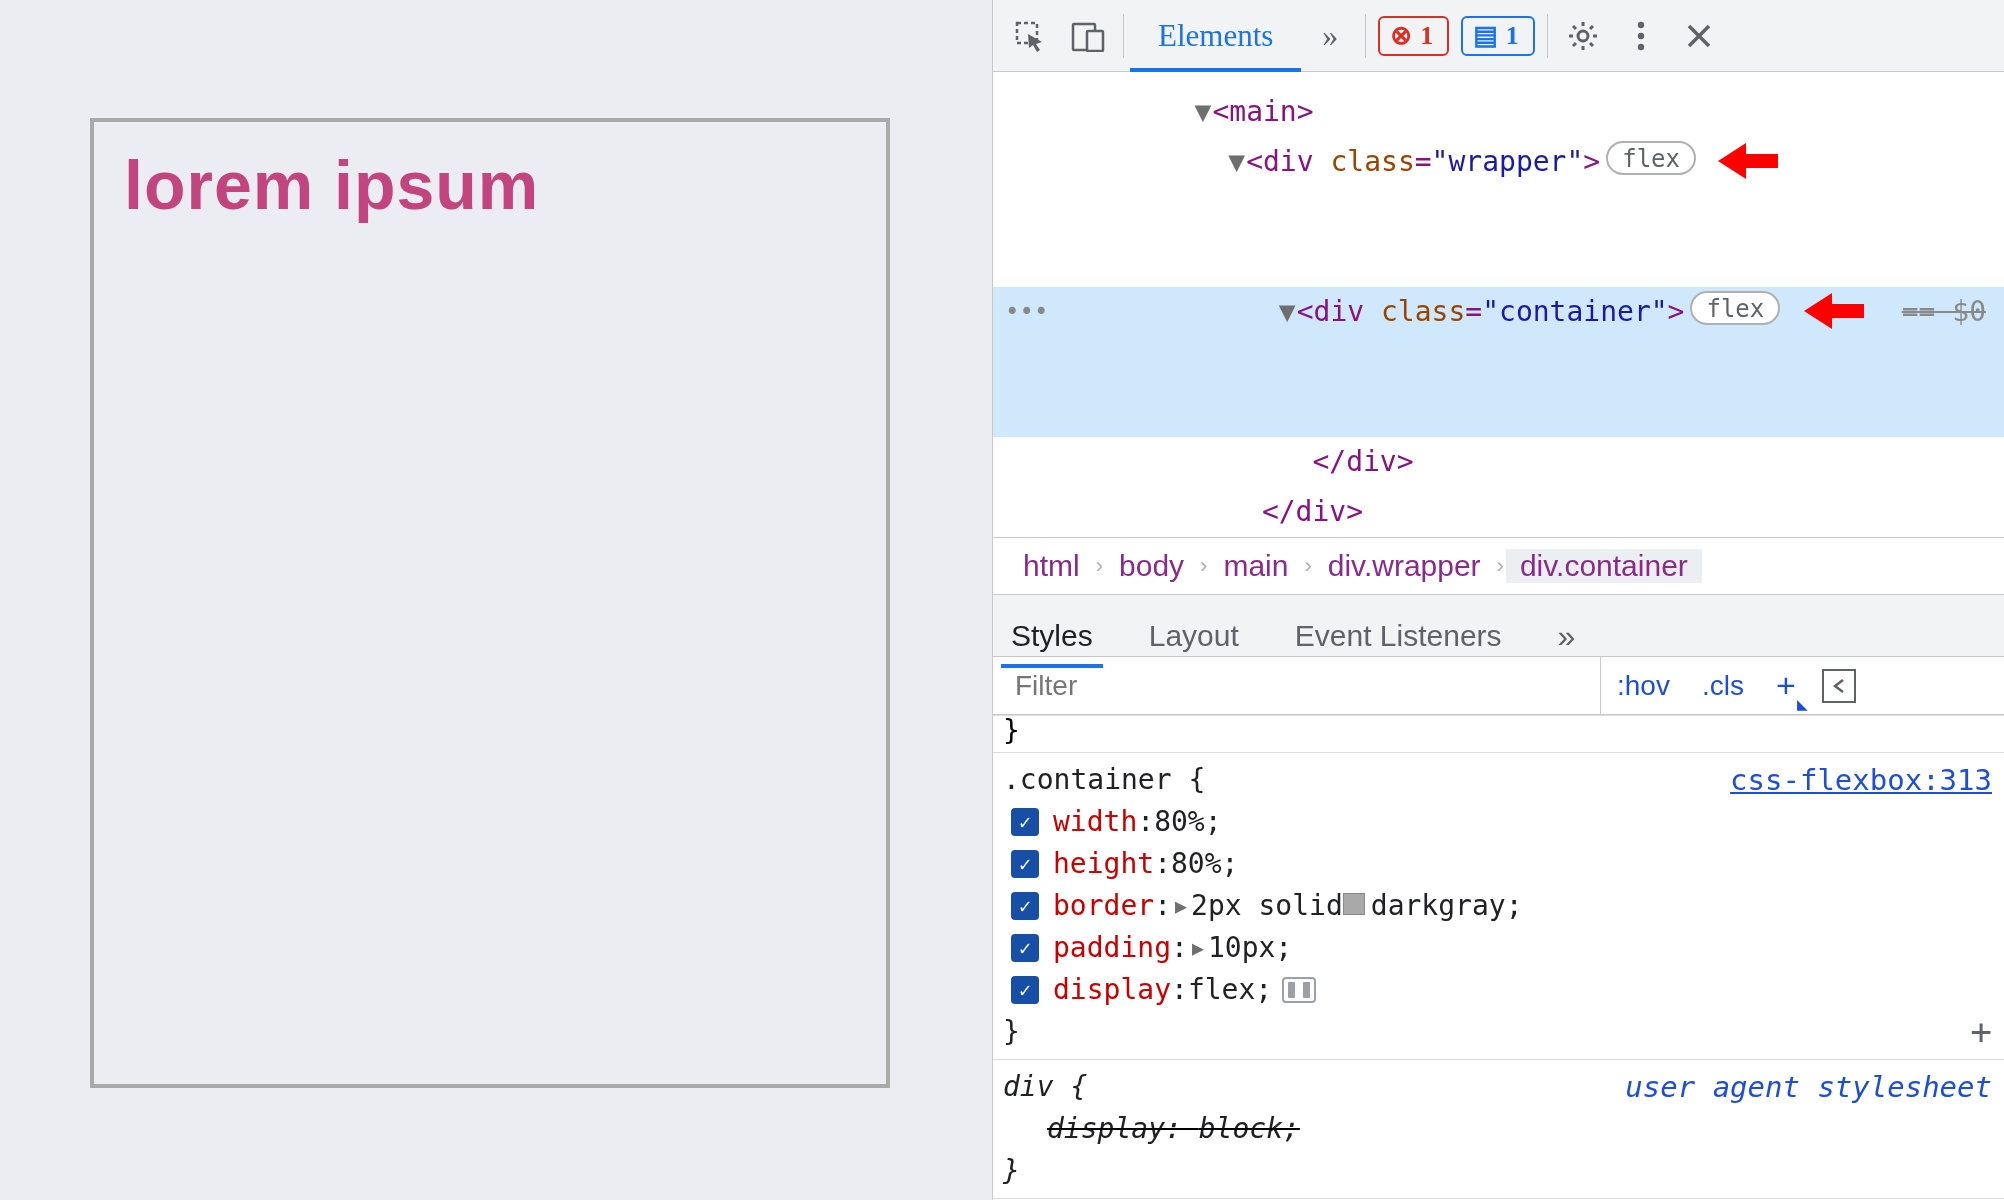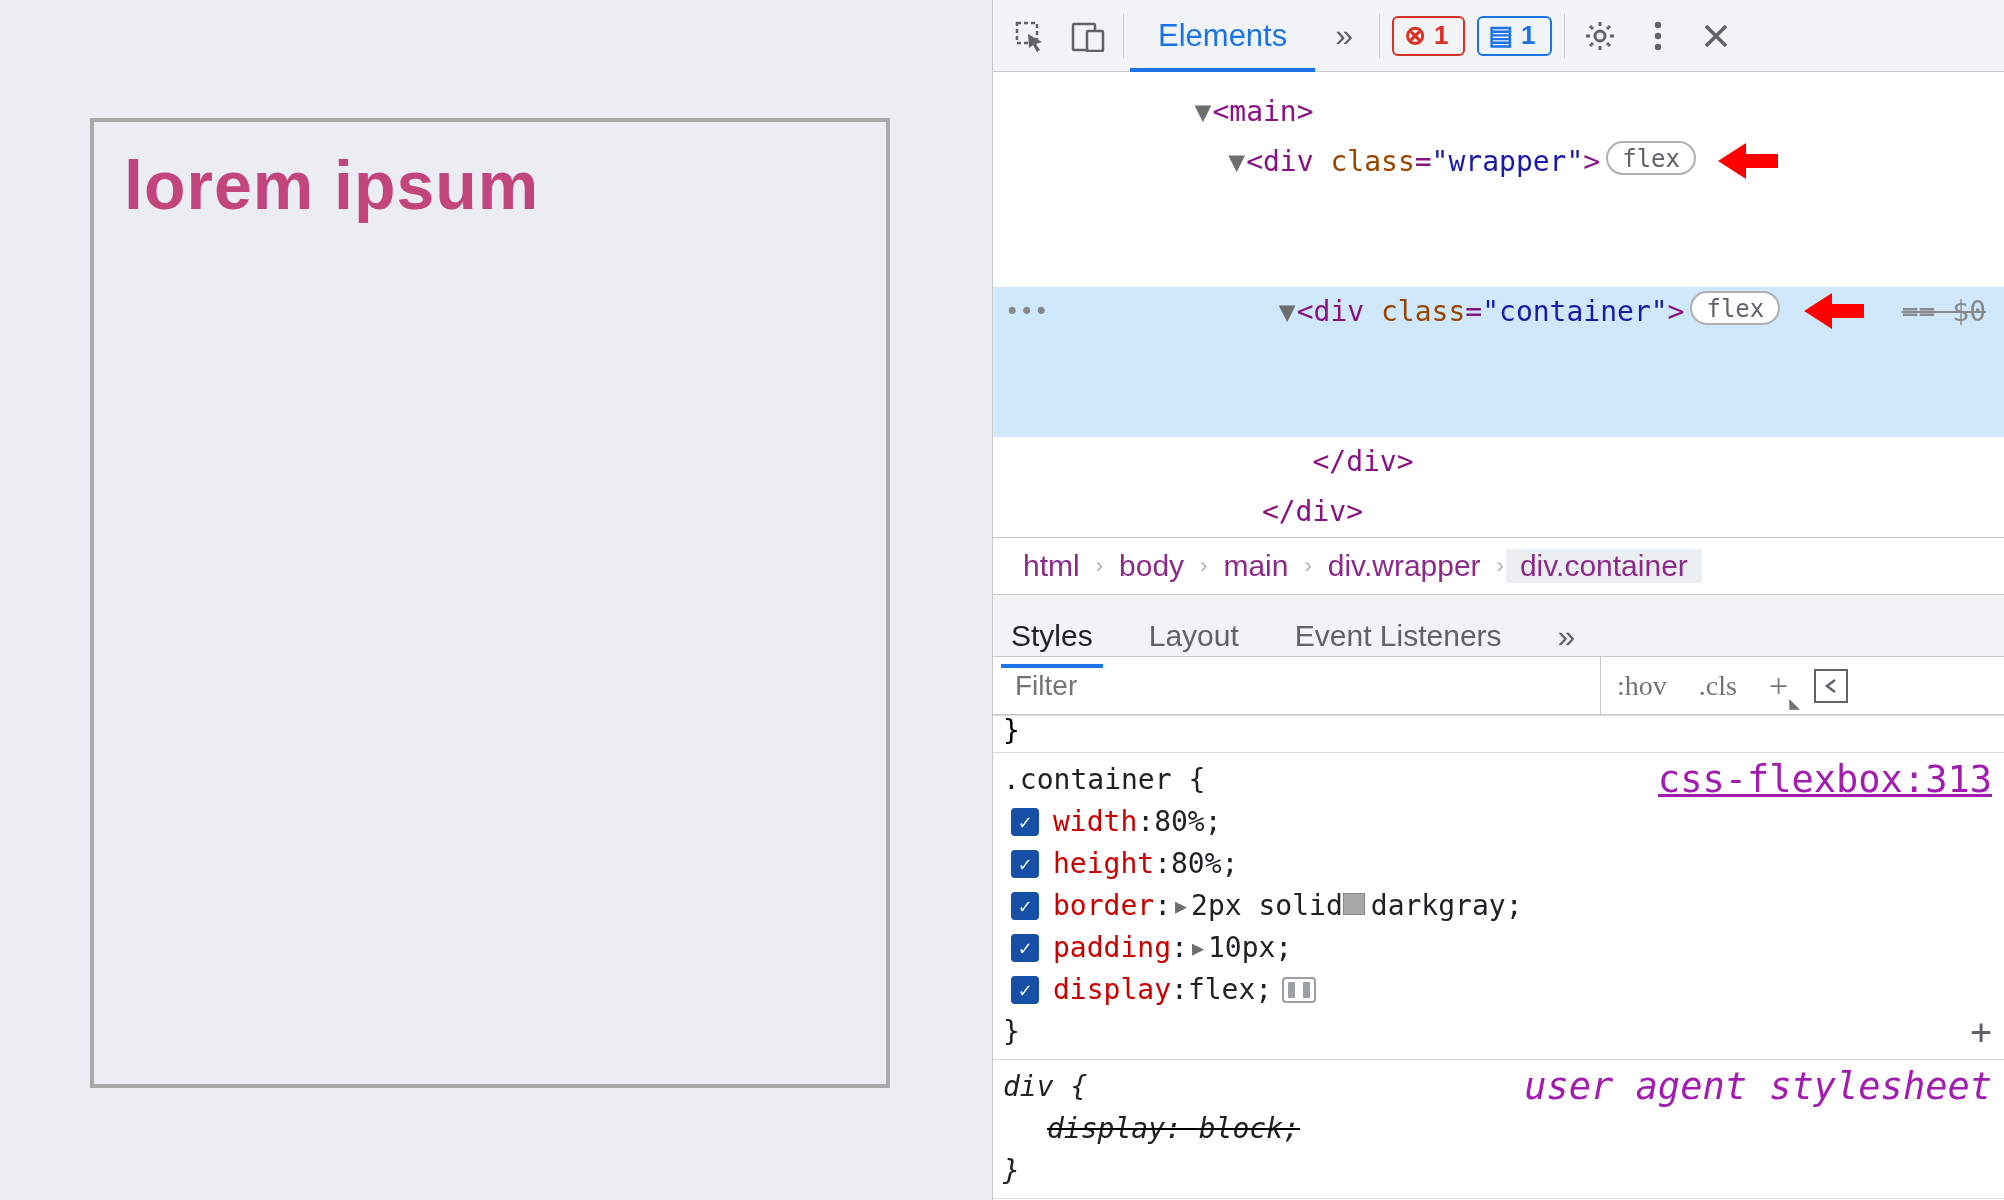--- a/index.html
+++ b/index.html
@@ -37,20 +37,21 @@
     position:relative;
   }
 
   
   .dt-toolbar {
     height:72px;
     border-bottom:1px solid #c9c9c9;
     display:flex; align-items:center;
     background:#f1f3f4;
     padding:0 8px;
+    font-family:Liberation Serif, serif;
   }
   .dt-tb-btn {
     width:50px; height:50px;
     display:flex; align-items:center; justify-content:center;
     margin:0 4px;
     color:#5f6368;
     cursor:pointer;
   }
   .dt-tb-sep {
     width:1px; height:44px; background:#c9c9c9; margin:0 6px;
@@ -201,23 +202,23 @@
     height:100%;
     padding:0 14px;
     font-size:28px;
     color:#5f6368;
     outline:none;
     max-width:600px;
     margin-left:8px;
   }
   .filter-btn {
     padding:0 16px;
-    font-family:Liberation Serif, serif;
+    font-family:Liberation Sans, sans-serif;
     font-size:28px;
-    color:#737373;
+    color:#1d4ed8;
     height:100%;
     display:flex; align-items:center;
     cursor:pointer;
   }
   .filter-btn.plusbox {
     border:2px solid #5f6368;
     width:34px;height:34px;
     padding:0;
     justify-content:center;
     margin:0 10px;
@@ -233,23 +234,23 @@
     font-size:28px;
   }
   .rule-block {
     border-bottom:1px solid #dadce0;
     padding:6px 10px 6px 10px;
     line-height:42px;
     position:relative;
   }
   .rule-source {
     position:absolute; right:12px; top:6px;
-    color:#a21caf;
+    color:#1d4ed8;
     text-decoration:underline;
-    font-size:37px;
+    font-size:29px;
   }
   .rule-source.ua {
     text-decoration:none;
     font-style:italic;
   }
   .selector { color:#202124; }
   .brace { color:#202124; }
   .decl { display:flex; align-items:center; padding-left:8px; }
   .decl .chk {
     width:28px; height:28px;

